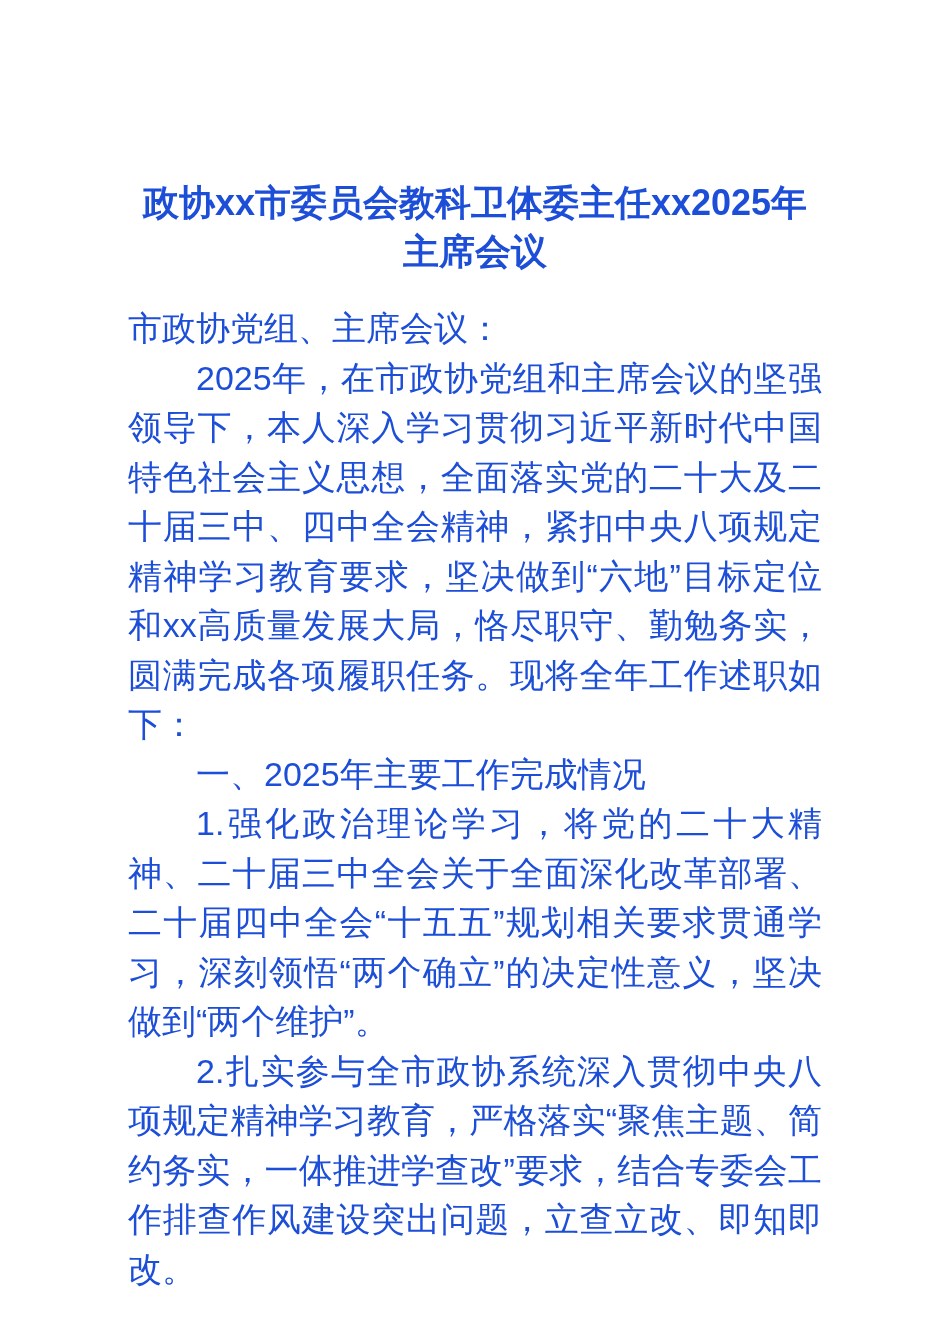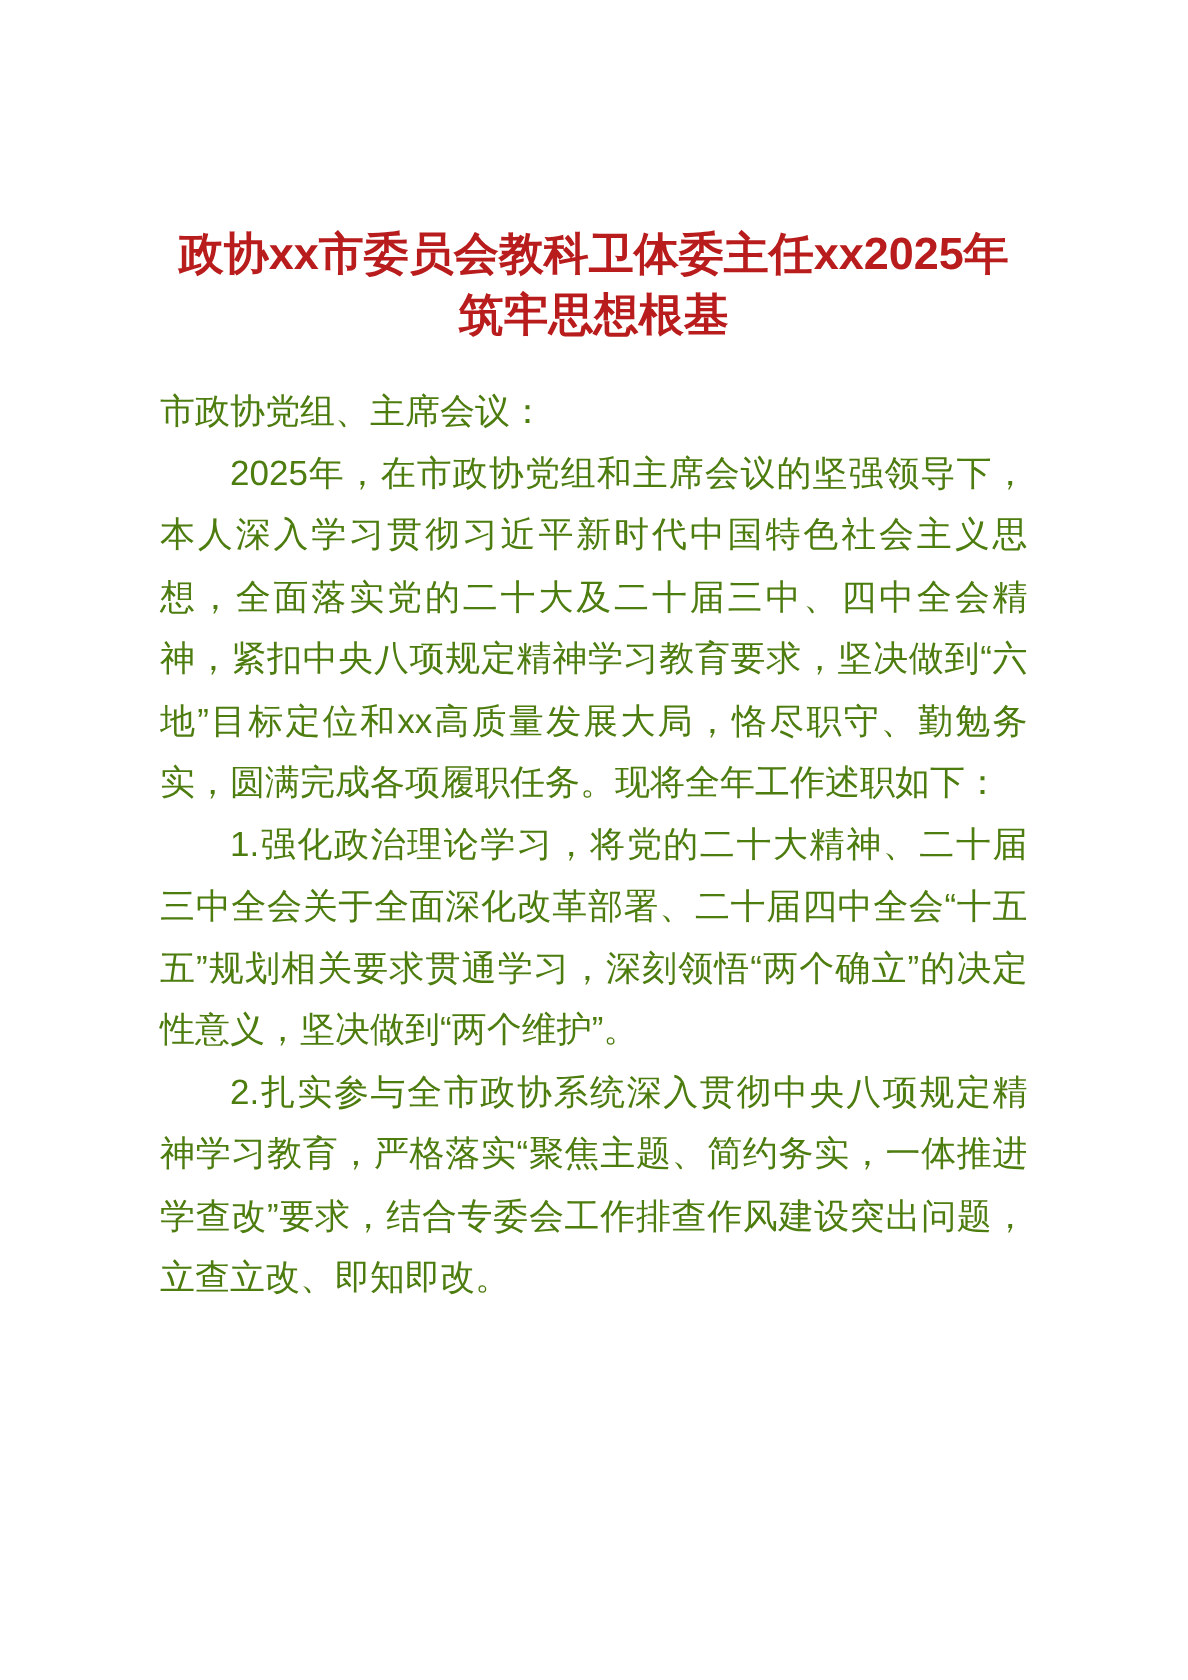--- a/index.html
+++ b/index.html
@@ -18,50 +18,51 @@
     padding: 178px 128px 0 128px;
     font-family: "Liberation Sans", "DejaVu Sans", sans-serif;
     overflow: hidden;
   }
   .doc-title {
     text-align: center;
     font-size: 36px;
     line-height: 49px;
     font-weight: 600;
     margin-bottom: 28px;
-    color: #b91c1c;
+    color: #1d4ed8;
   }
   .doc-title .title-line {
     white-space: nowrap;
   }
   .doc-body p {
     margin: 0;
-    font-size: 28px;
+    font-size: 34px;
     line-height: 49.5px;
     text-align: justify;
     text-justify: inter-character;
-    color: #4d7c0f;
+    color: #1d4ed8;
     word-break: break-all;
   }
   .doc-body p.indent {
     text-indent: 2em;
   }
   .doc-body p.bold {
     font-weight: bold;
   }
 </style>
 </head>
 <body>
 
 <div class="page">
   <div class="doc-title">
     <div class="title-line">政协xx市委员会教科卫体委主任xx2025年</div>
-    <div class="title-line">筑牢思想根基</div>
+    <div class="title-line">主席会议</div>
   </div>
 
   <div class="doc-body">
 
   <p class="">市政协党组、主席会议：</p>
       <p class="indent">2025年，在市政协党组和主席会议的坚强领导下，本人深入学习贯彻习近平新时代中国特色社会主义思想，全面落实党的二十大及二十届三中、四中全会精神，紧扣中央八项规定精神学习教育要求，坚决做到“六地”目标定位和xx高质量发展大局，恪尽职守、勤勉务实，圆满完成各项履职任务。现将全年工作述职如下：</p>
+      <p class="indent">一、2025年主要工作完成情况</p>
       <p class="indent">1.强化政治理论学习，将党的二十大精神、二十届三中全会关于全面深化改革部署、二十届四中全会“十五五”规划相关要求贯通学习，深刻领悟“两个确立”的决定性意义，坚决做到“两个维护”。</p>
       <p class="indent">2.扎实参与全市政协系统深入贯彻中央八项规定精神学习教育，严格落实“聚焦主题、简约务实，一体推进学查改”要求，结合专委会工作排查作风建设突出问题，立查立改、即知即改。</p>
     </div>
 </div>
 
 </body></html>

